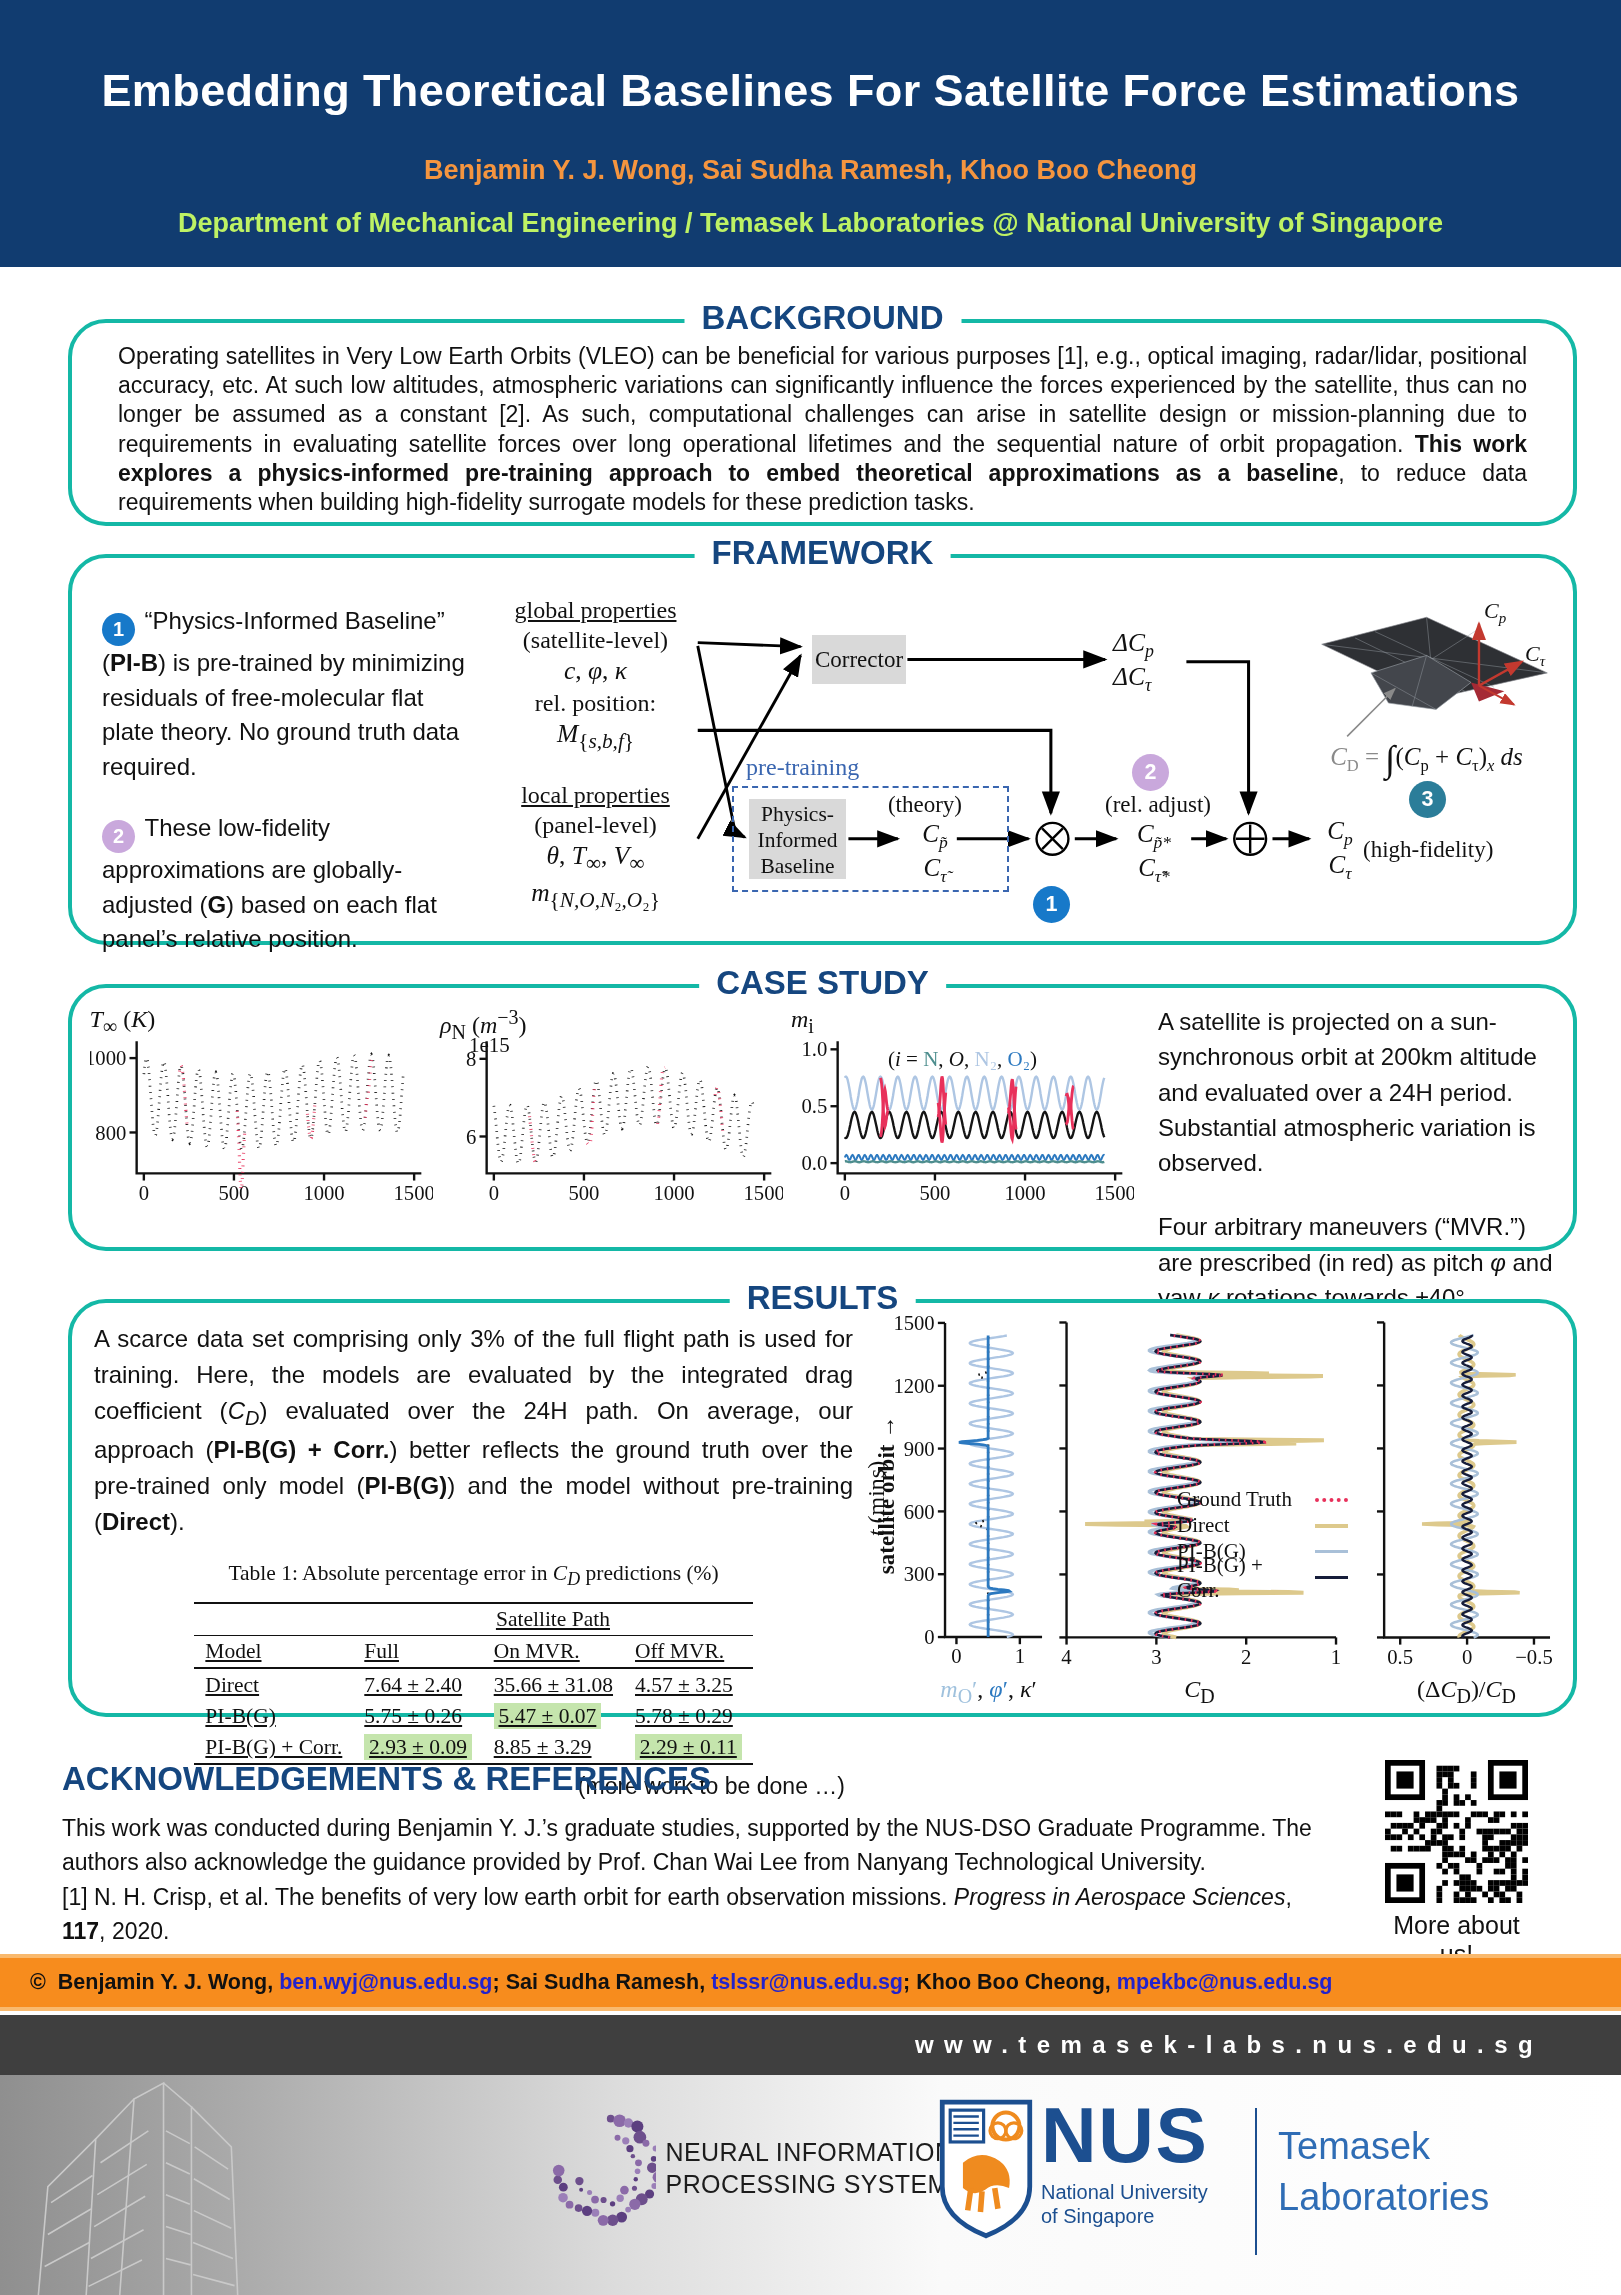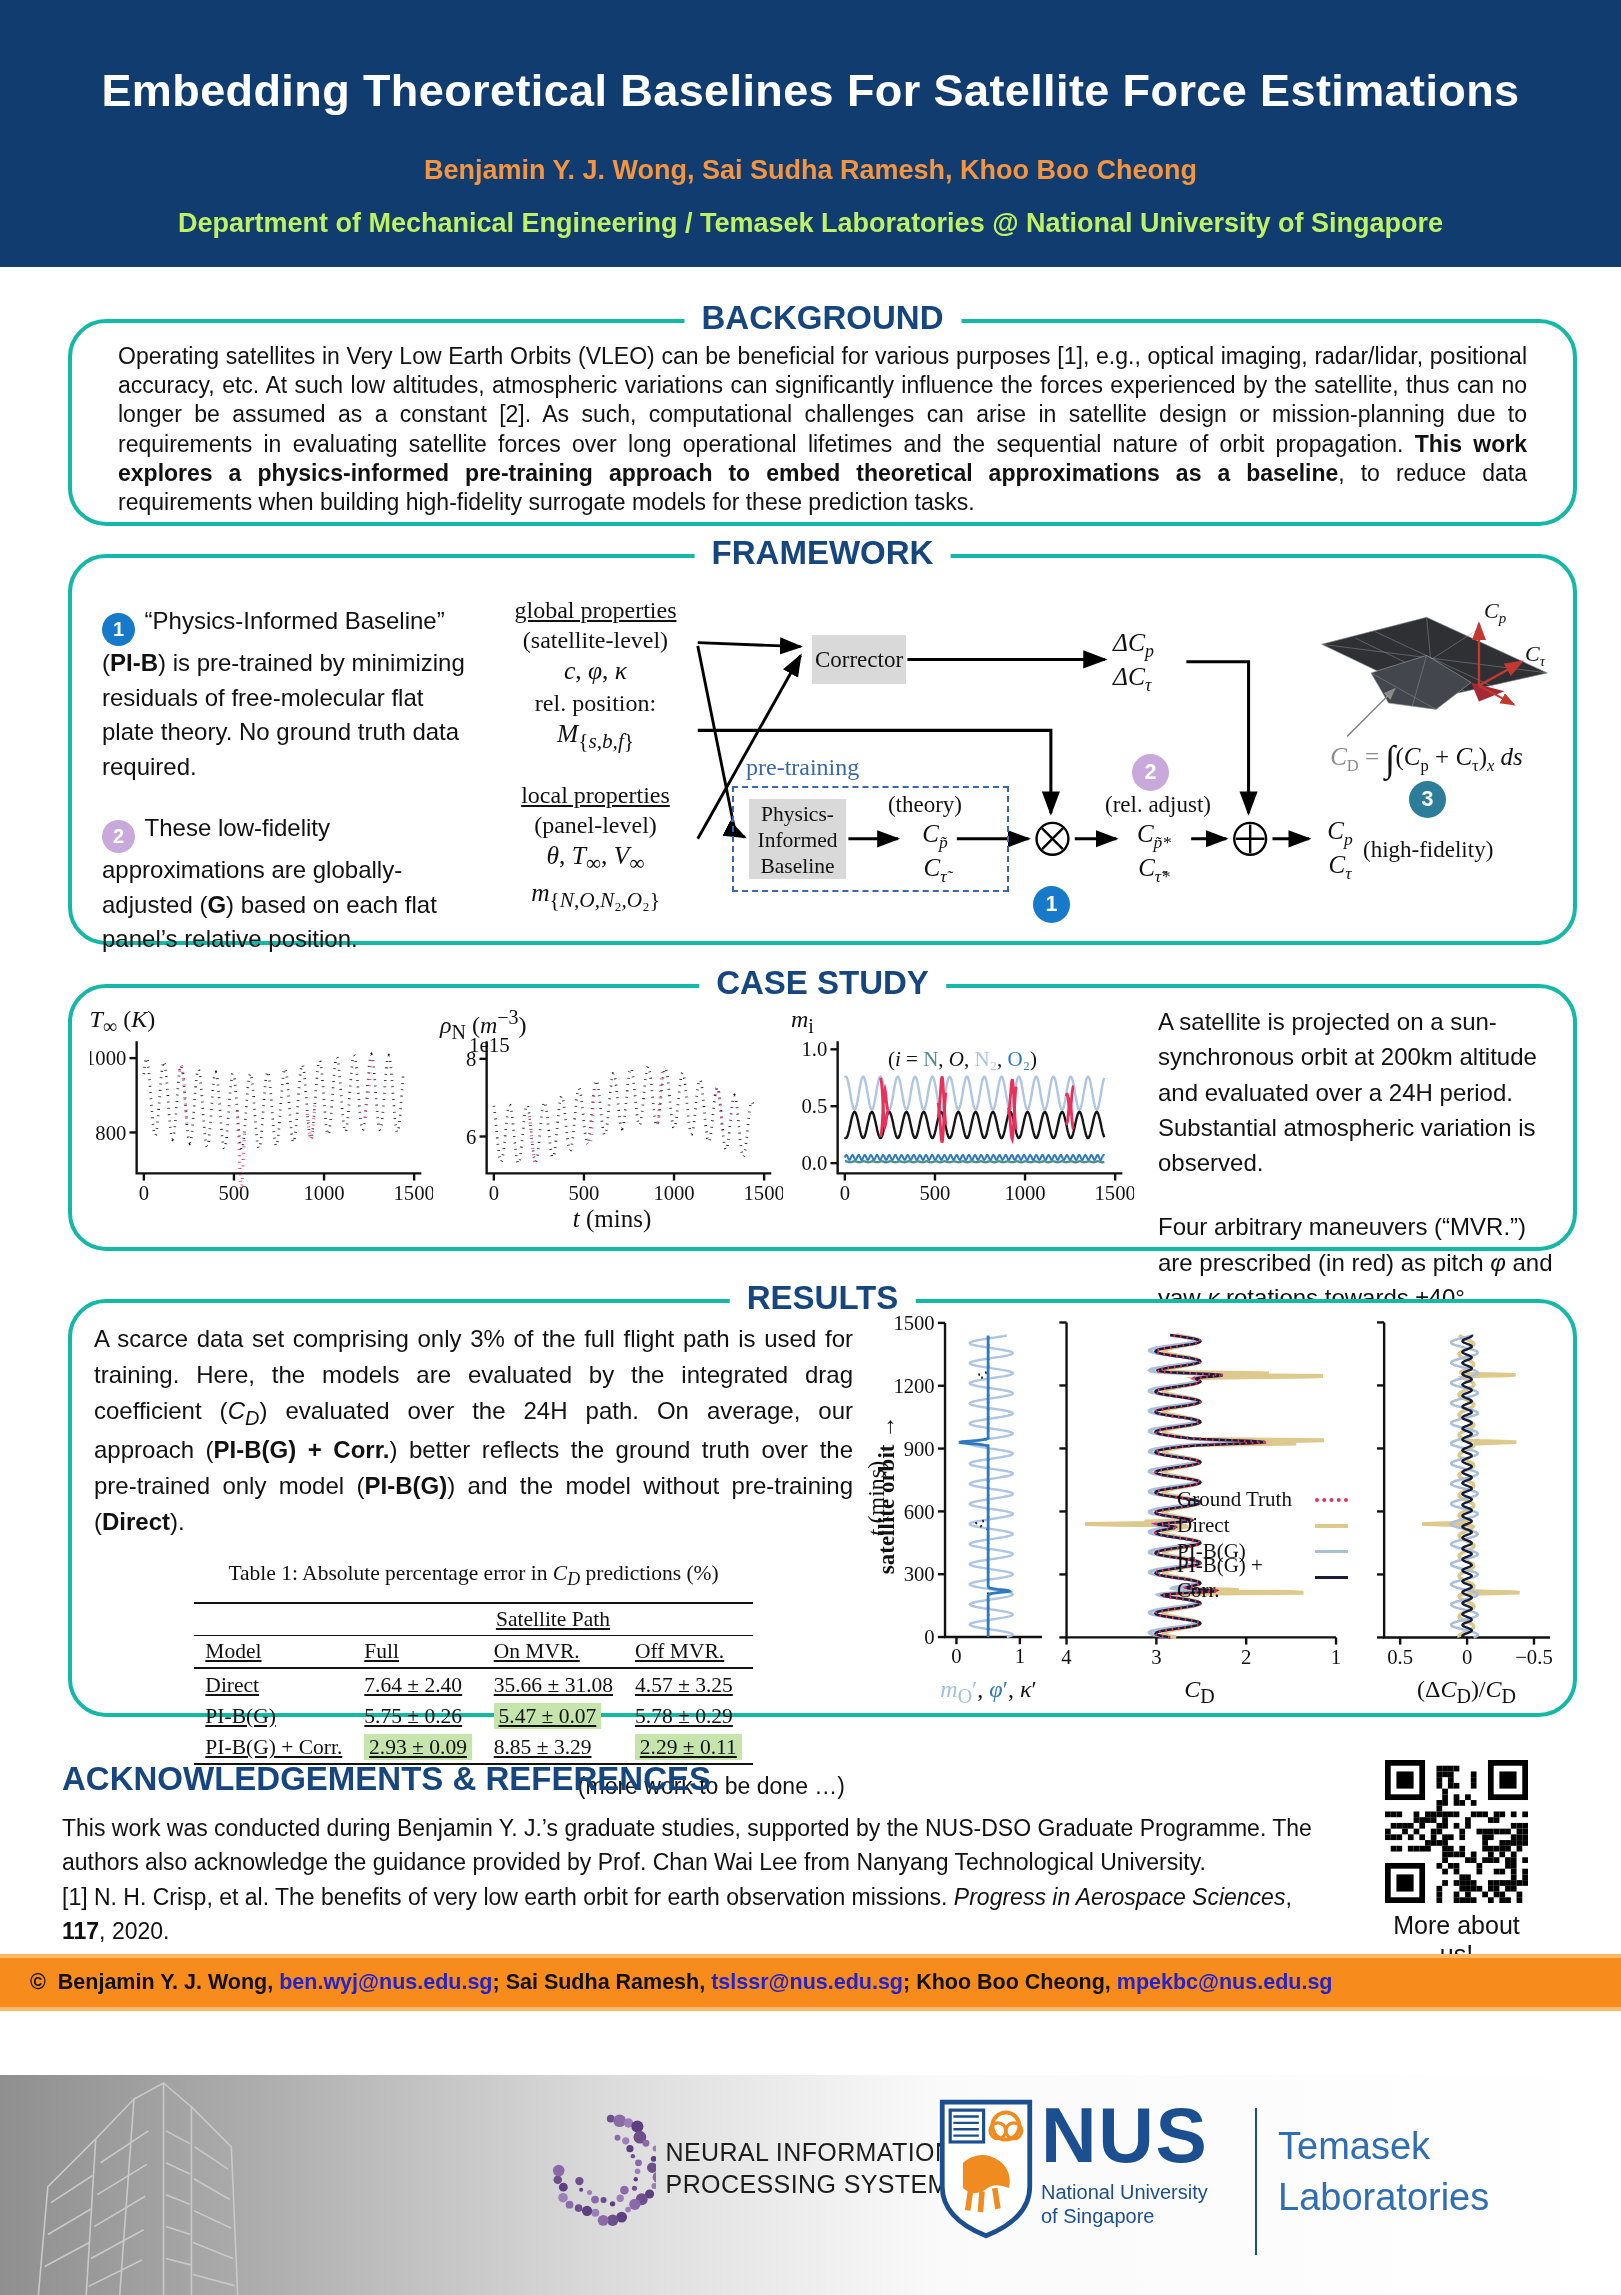--- a/index.html
+++ b/index.html
@@ -320,21 +320,20 @@
           <path d="M111.9 53.9L112.6 56.4L113.3 61.4L114.0 69.4L114.6 80.2L115.3 92.5L116.0 104.0L116.7 112.1L117.4 115.3L118.0 113.7L118.7 109.0L119.4 103.5L120.1 99.1L120.8 96.4L121.4 95.1" fill="none" stroke="#e8315b" stroke-width="3.6"></path>
           <path d="M111.9 128.0L112.6 125.5L113.3 120.5L114.0 112.5L114.6 101.7L115.3 89.5L116.0 78.2L116.7 70.6L117.4 68.3L118.0 71.1L118.7 77.2L119.4 84.0L120.1 89.6L120.8 93.2L121.4 95.0" fill="none" stroke="#e8315b" stroke-width="3.6"></path>
           <path d="M184.4 85.4L185.1 90.6L185.8 97.1L186.5 105.2L187.2 114.7L187.8 124.4L188.5 132.0L189.2 135.2L189.9 132.6L190.6 124.5L191.2 112.9L191.9 100.4L192.6 89.0L193.3 79.8L193.9 72.6" fill="none" stroke="#e8315b" stroke-width="3.6"></path>
           <path d="M184.4 103.1L185.1 98.3L185.8 92.2L186.5 84.1L187.2 74.3L187.8 64.2L188.5 55.9L189.2 52.2L189.9 54.6L190.6 62.5L191.2 74.1L191.9 86.4L192.6 97.5L193.3 106.3L193.9 112.8" fill="none" stroke="#e8315b" stroke-width="3.6"></path>
           <path d="M272.8 91.3L273.5 95.4L274.2 100.5L274.8 107.1L275.5 115.1L276.2 123.2L276.9 129.3L277.6 131.0L278.2 127.1L278.9 118.0L279.6 105.6L280.3 92.5L281.0 81.0L281.6 71.8L282.3 65.0" fill="none" stroke="#e8315b" stroke-width="3.6"></path>
           <path d="M272.8 98.3L273.5 94.5L274.2 89.5L274.8 82.6L275.5 74.0L276.2 65.1L276.9 58.1L277.6 55.6L278.2 58.9L278.9 67.7L279.6 79.9L280.3 92.7L281.0 103.9L281.6 112.6L282.3 118.8" fill="none" stroke="#e8315b" stroke-width="3.6"></path>
           <path d="M345.3 76.9L346.0 74.8L346.7 74.6L347.3 76.8L348.0 81.6L348.7 87.8L349.4 93.3L350.1 96.0L350.7 94.2L351.4 88.5L352.1 80.7L352.8 73.2L353.5 67.9L354.1 65.5L354.8 65.8" fill="none" stroke="#e8315b" stroke-width="3.6"></path>
           <path d="M345.3 109.8L346.0 110.9L346.7 110.0L347.3 106.6L348.0 100.6L348.7 93.2L349.4 86.6L350.1 83.4L350.7 85.0L351.4 91.1L352.1 99.6L352.8 108.0L353.5 114.3L354.1 117.6L354.8 118.3" fill="none" stroke="#e8315b" stroke-width="3.6"></path>
         </svg>
     </div>
-    <div class="cs-xlabel"><i>t</i> (mins)</div>
 
     <div class="cs-text">
       <p>A satellite is projected on a sun-synchronous orbit at 200km altitude and evaluated over a 24H period. Substantial atmospheric variation is observed.</p>
       <p>Four arbitrary maneuvers (“MVR.”) are prescribed (in red) as pitch <i>φ</i> and yaw <i>κ</i> rotations towards ±40°.</p>
     </div>
   </section>
 
   <section class="box" id="res-box">
     <span class="box-title">RESULTS</span>
 
@@ -672,20 +671,23 @@
         <rect x="0" y="129.6" width="50.4" height="50.4" fill="#000"></rect>
         <rect x="7.2" y="136.8" width="36" height="36" fill="#fff"></rect>
         <rect x="14.4" y="144" width="21.6" height="21.6" fill="#000"></rect>
       </svg>
     <div class="qr-cap">More about us!</div>
   </div>
 
   <div class="band-orange">
     <p>©&nbsp; Benjamin Y. J. Wong, <a class="mail">ben.wyj@nus.edu.sg</a>; Sai Sudha Ramesh, <a class="mail">tslssr@nus.edu.sg</a>; Khoo Boo Cheong, <a class="mail">mpekbc@nus.edu.sg</a></p>
   </div>
+  <div class="band-gray">
+    <span class="website">www.temasek-labs.nus.edu.sg</span>
+  </div>
 
   <div class="logos">
     <svg id="building" width="343" height="221" viewBox="0 0 430 277">
       <g stroke="#c9c9c9" stroke-width="2" fill="none">
         <path d="M150,277 L168,30 L205,10 L205,277"></path>
         <path d="M205,10 L240,40 L240,277"></path>
         <path d="M168,30 L120,80 L108,277"></path>
         <path d="M240,40 L290,90 L298,277"></path>
         <path d="M120,80 L60,140 L48,277"></path>
         <path d="M126,110 L186,70 M122,150 L184,112 M118,190 L182,152 M114,230 L180,194 M111,265 L178,232"></path>

